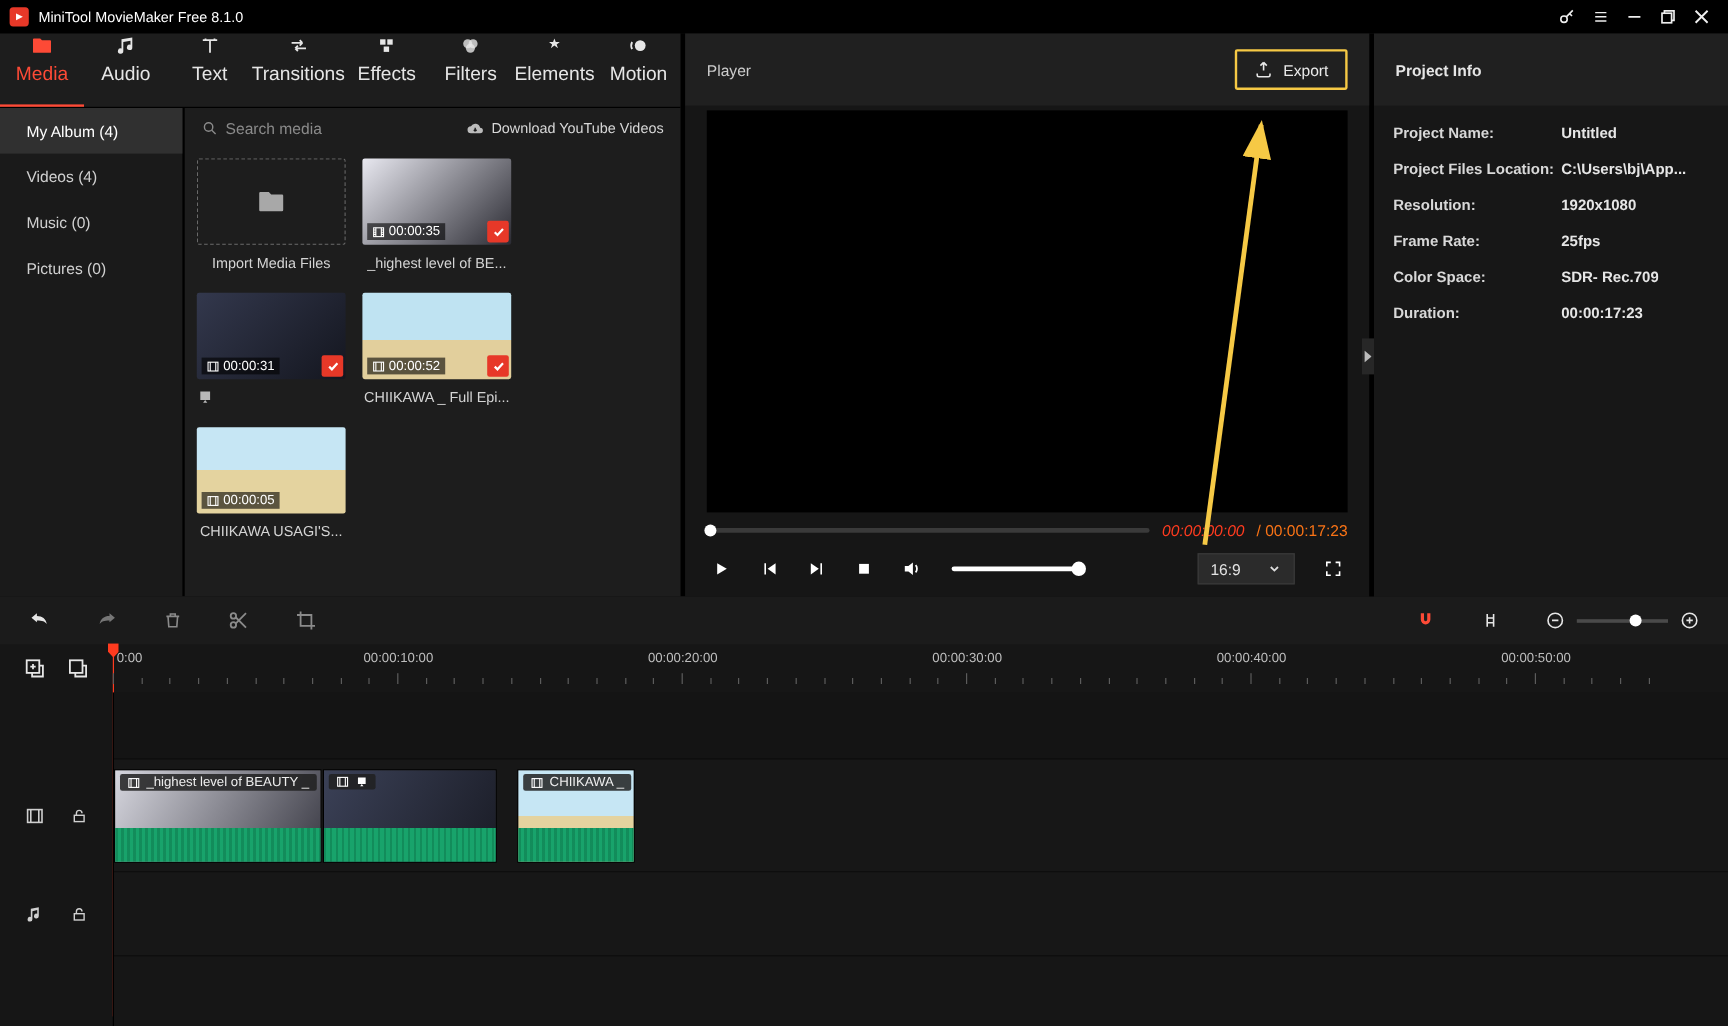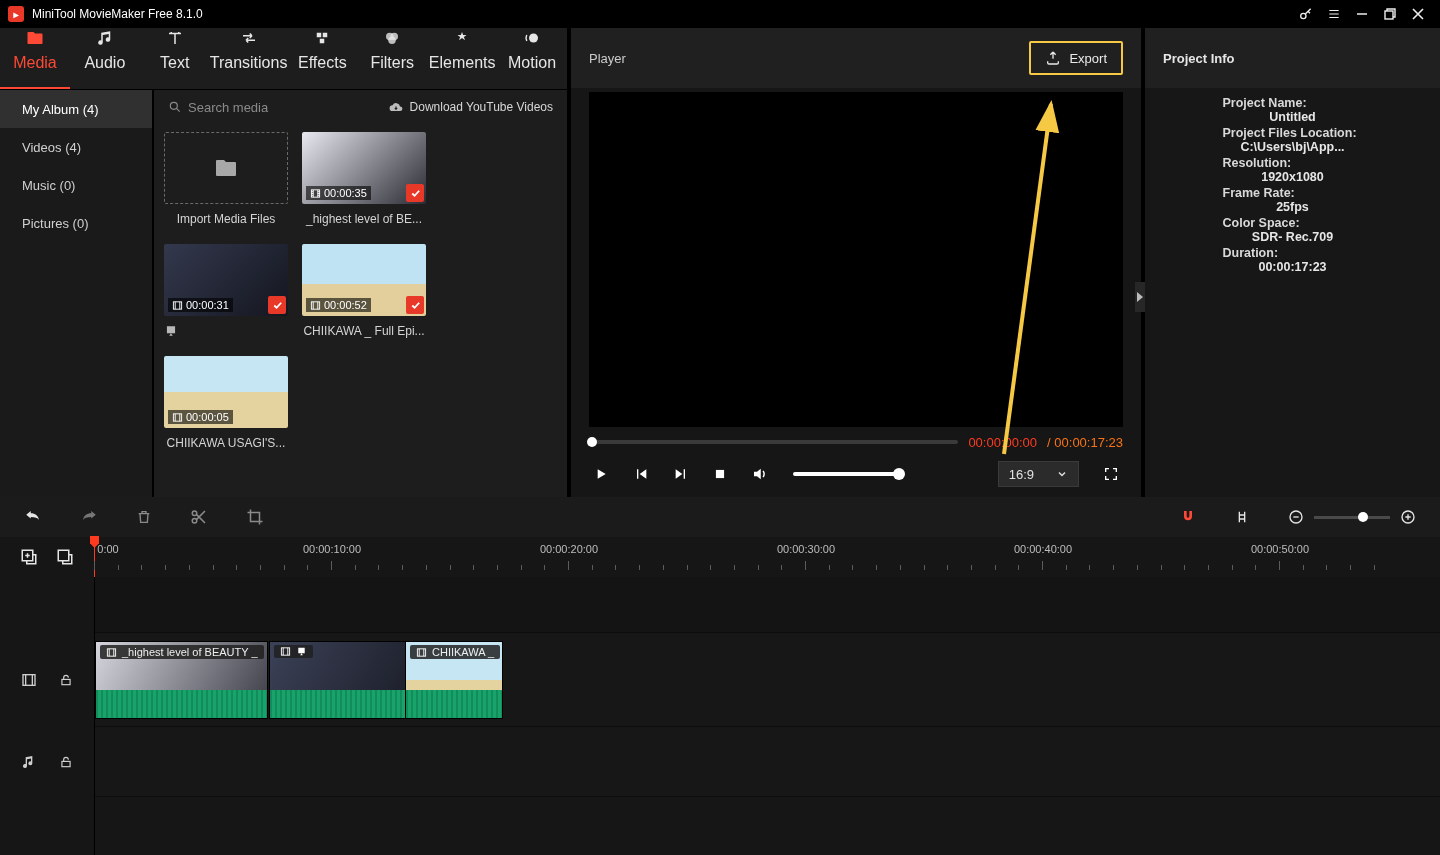--- a/index.html
+++ b/index.html
@@ -40,34 +40,34 @@
 .tile .cap { margin-top:8px; text-align:center; font-size:12px; color:#d4d4d4; height:18px; overflow:hidden; white-space:nowrap; text-overflow:ellipsis;}
 .tile .sub { text-align:center; color:#aaa; }
 
 .center-pane { flex:1; background:#161616; display:flex; flex-direction:column; border-right:4px solid #000;}
 .panel-hdr { height:60px; background:#202020; display:flex; align-items:center; padding:0 18px; }
 .player-body { flex:1; padding:0 18px; display:flex; flex-direction:column;}
 .viewport { flex:1; background:#000; margin-top:4px;}
 .seek { height:30px; display:flex; align-items:center; gap:10px;}
 .seek-track { flex:1; height:4px; background:#3a3a3a; border-radius:2px; position:relative;}
 .seek-dot { width:10px; height:10px; background:#fff; border-radius:50%; position:absolute; left:-2px; top:-3px;}
-.time-cur { color:#ff3b1f; font-size:13px;}
+.time-cur { color:#ff3b1f; font-size:13px;font-style:italic;}
 .time-tot { color:#f97316; font-size:13px;}
 .controls { height:40px; display:flex; align-items:center; gap:24px; padding:0 4px 6px 4px;}
 .controls .spacer { flex:1;}
 .vol { width:110px; height:4px; background:#fff; border-radius:2px; position:relative;}
 .vol .knob { width:12px;height:12px;border-radius:50%;background:#fff;position:absolute;right:-2px;top:-4px;}
 .aspect { background:#2b2b2b; border:1px solid #3a3a3a; height:26px; display:flex; align-items:center; padding:0 10px; gap:22px; color:#e2e2e2;}
 .export-btn { margin-left:auto; height:34px; border:2px solid #f6c945; display:flex; align-items:center; gap:8px; padding:0 14px; color:#eaeaea; border-radius:2px;}
 .arrow { position:absolute; pointer-events:none; }
 
 .right-pane { width:295px; background:#171717; position:relative;font-weight:bold;}
 .right-hdr { height:60px; background:#202020; display:flex; align-items:center; padding:0 18px; color:#e5e5e5;}
 .info-rows { padding:8px 16px;}
-.info-row { display:flex; height:30px; align-items:center; font-size:12.5px;flex-direction:column;}
+.info-row { display:flex; height:30px; align-items:center; font-size:12.5px;}
 .info-row .k { width:140px; color:#d8d8d8;}
 .info-row .v { color:#e6e6e6; overflow:hidden; text-overflow:ellipsis; white-space:nowrap; max-width:130px;}
 .collapse-tab { position:absolute; left:-10px; top:254px; width:10px; height:30px; background:#272727; display:flex; align-items:center; justify-content:center;}
 
 
 .tl { height:358px; background:#161616; display:flex; flex-direction:column;}
 .tl-tool { height:40px; background:#1b1b1b; display:flex; align-items:center; padding:0 24px; gap:38px;}
 .tl-tool .spacer{flex:1;}
 .zoom { display:flex; align-items:center; gap:10px;}
 .zoom-track{ width:76px; height:3px; background:#4a4a4a; position:relative;}
@@ -619,21 +619,21 @@
               <svg width="11" height="11" viewBox="0 0 24 24" fill="none" stroke="#fff" stroke-width="2">
                 <rect x="3" y="4" width="18" height="16"></rect>
                 <path d="M7 4v16M17 4v16"></path>
               </svg>
               <svg width="11" height="11" viewBox="0 0 24 24" fill="#fff">
                 <path d="M5 4h14v12H5zM9 20l3-4 3 4"></path>
               </svg>
             </div>
           <div class="wave"></div>
         </div>
-        <div class="clip" style="left:310px; width:98px;">
+        <div class="clip" style="left:336px; width:98px;">
           <div class="img" style="background:linear-gradient(180deg,#c6e6f4 0%,#c6e6f4 50%,#e4d39f 50%);"></div>
           <div class="clip-hdr">
               <svg width="11" height="11" viewBox="0 0 24 24" fill="none" stroke="#fff" stroke-width="2">
                 <rect x="3" y="4" width="18" height="16"></rect>
                 <path d="M7 4v16M17 4v16"></path>
               </svg>
               <span>CHIIKAWA _</span>
             </div>
           <div class="wave"></div>
         </div>

